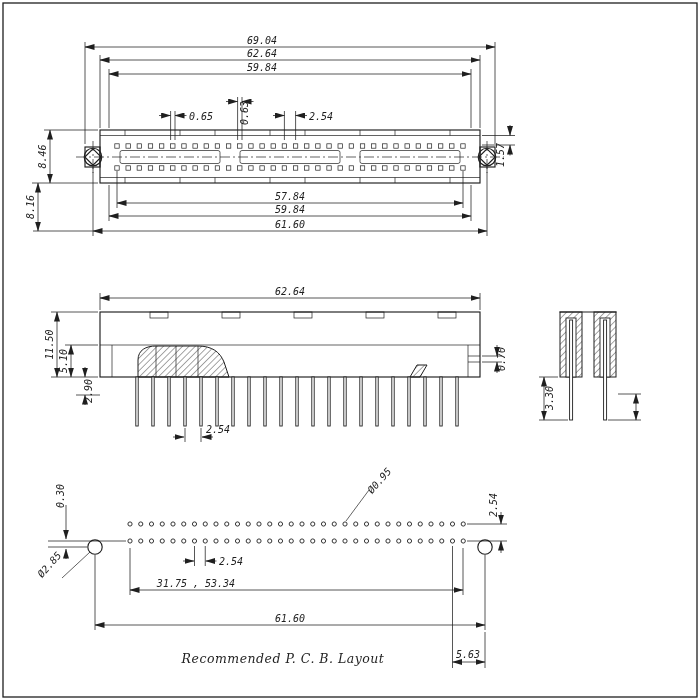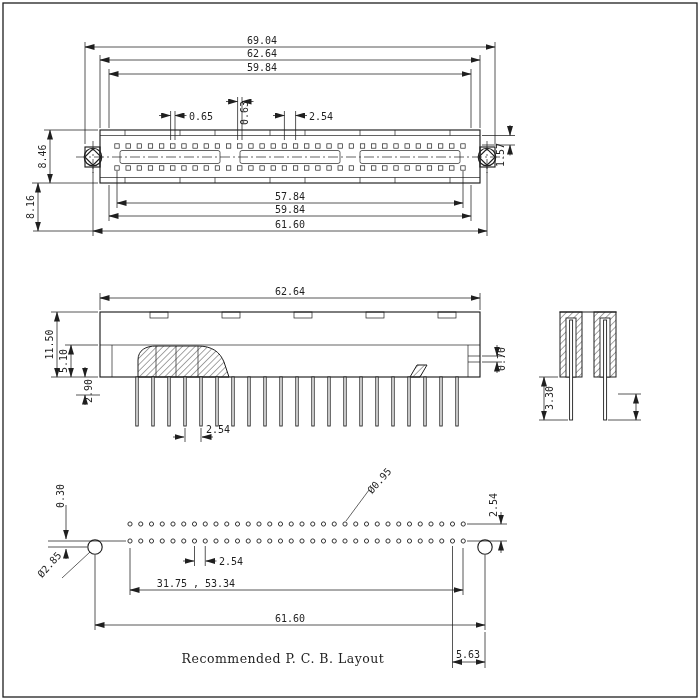--- a/index.html
+++ b/index.html
@@ -1,16 +1,16 @@
 <!DOCTYPE html>
 <html style="--ink: #1f1f1f; --paper: #ffffff;"><head>
 <meta charset="utf-8">
 <style>
   html,body{margin:0;padding:0;background:#fff;}
-  .sheet{width:700px;height:700px;position:relative;background:var(--paper,#fff);overflow:hidden;}
+  .sheet{width:700px;height:700px;position:relative;background:var(--paper,#fff);overflow:hidden;font-style:italic;}
   svg{display:block;}
   .obj{stroke:var(--ink,#1f1f1f);stroke-width:1.15;fill:none;stroke-linecap:square;}
   .objf{stroke:var(--ink,#1f1f1f);stroke-width:0.9;fill:#fff;}
   .cpad{stroke:var(--ink,#1f1f1f);stroke-width:0.7;fill:#fff;}
   .hatchf{stroke:var(--ink,#1f1f1f);stroke-width:1;fill:url(#hatch);}
   .thin{stroke:var(--ink,#1f1f1f);stroke-width:0.7;fill:none;}
   .ext,.dl{stroke:var(--ink,#1f1f1f);stroke-width:0.75;fill:none;}
   .cl{stroke:var(--ink,#1f1f1f);stroke-width:0.7;stroke-dasharray:10 3 2 3;fill:none;}
   text{font-family:"DejaVu Sans Mono","Liberation Mono",monospace;font-size:10px;fill:var(--ink,#1f1f1f);text-anchor:middle;}
   text.ts{text-anchor:start;}

